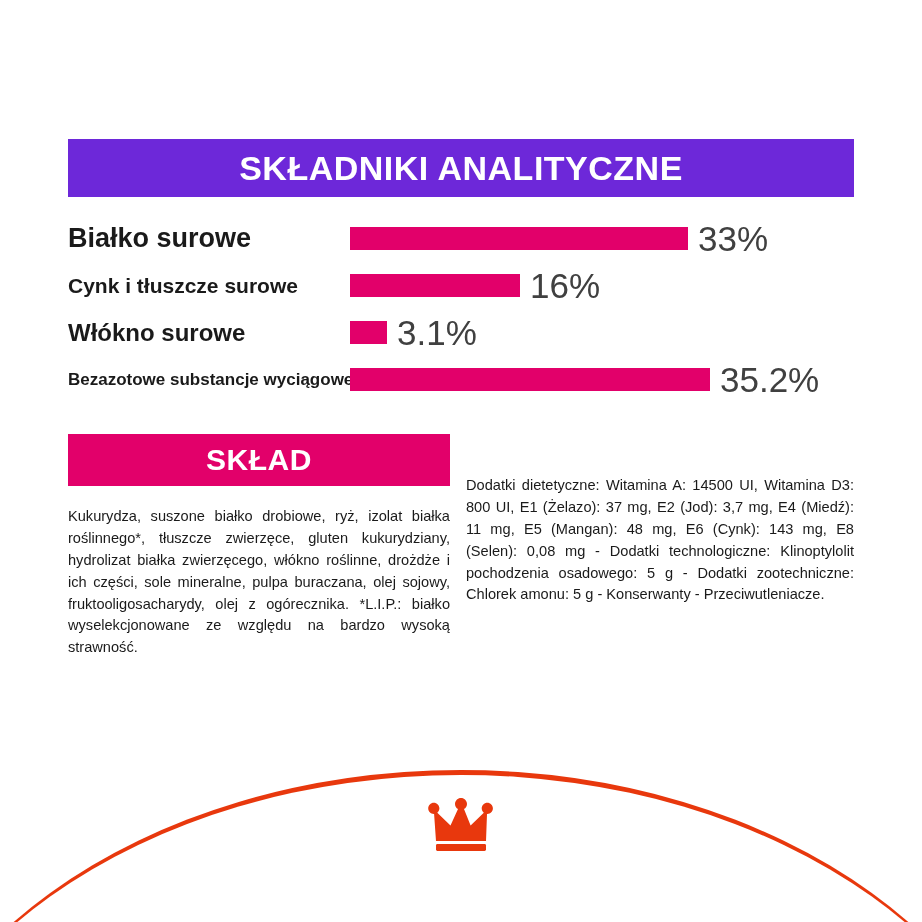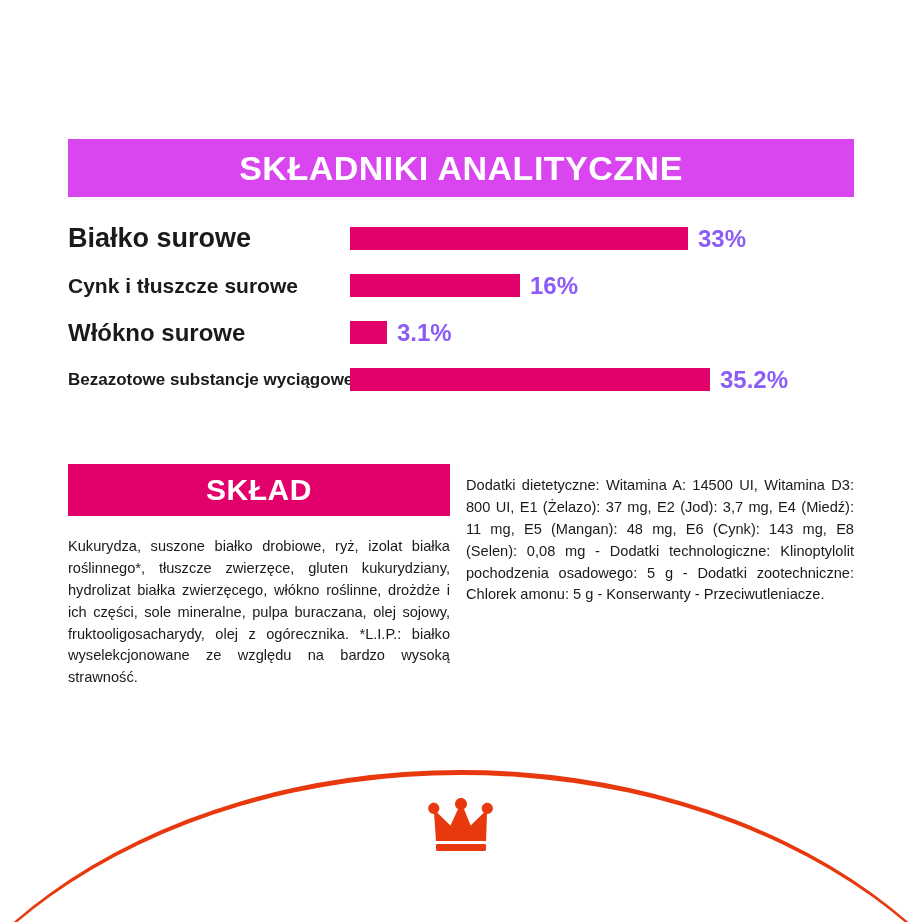--- a/index.html
+++ b/index.html
@@ -21,21 +21,21 @@
     box-sizing: border-box;
   }
 
   
   .analytical-header {
     position: absolute;
     left: 68px;
     top: 139px;
     width: 786px;
     height: 58px;
-    background: #d946ef;
+    background: #6d28d9;
     display: flex;
     align-items: center;
     justify-content: center;
   }
   .analytical-header .title {
     color: #ffffff;
     font-size: 34px;
     font-weight: bold;
     letter-spacing: 0.5px;
     line-height: 1;
@@ -65,35 +65,35 @@
   .arow.r1 .label { font-size: 21px; }
   .arow.r2 .label { font-size: 24px; }
   .arow.r3 .label { font-size: 17px; }
 
   .arow .bar {
     height: 23px;
     background: #e2006a;
     flex: 0 0 auto;
   }
   .arow .value {
-    color: #8b5cf6;
-    font-weight: bold;
-    font-size: 24px;
+    color: #404040;
+    font-weight: normal;
+    font-size: 35px;
     margin-left: 10px;
     white-space: nowrap;
   }
 
   
   .panel {
     position: absolute;
     box-sizing: border-box;
   }
   .panel.left {
     left: 68px;
-    top: 464px;
+    top: 434px;
     width: 382px;
   }
   .panel.right {
     left: 466px;
     top: 455px;
     width: 388px;
   }
   .panel .panel-head {
     height: 52px;
     background: #e2006a;

